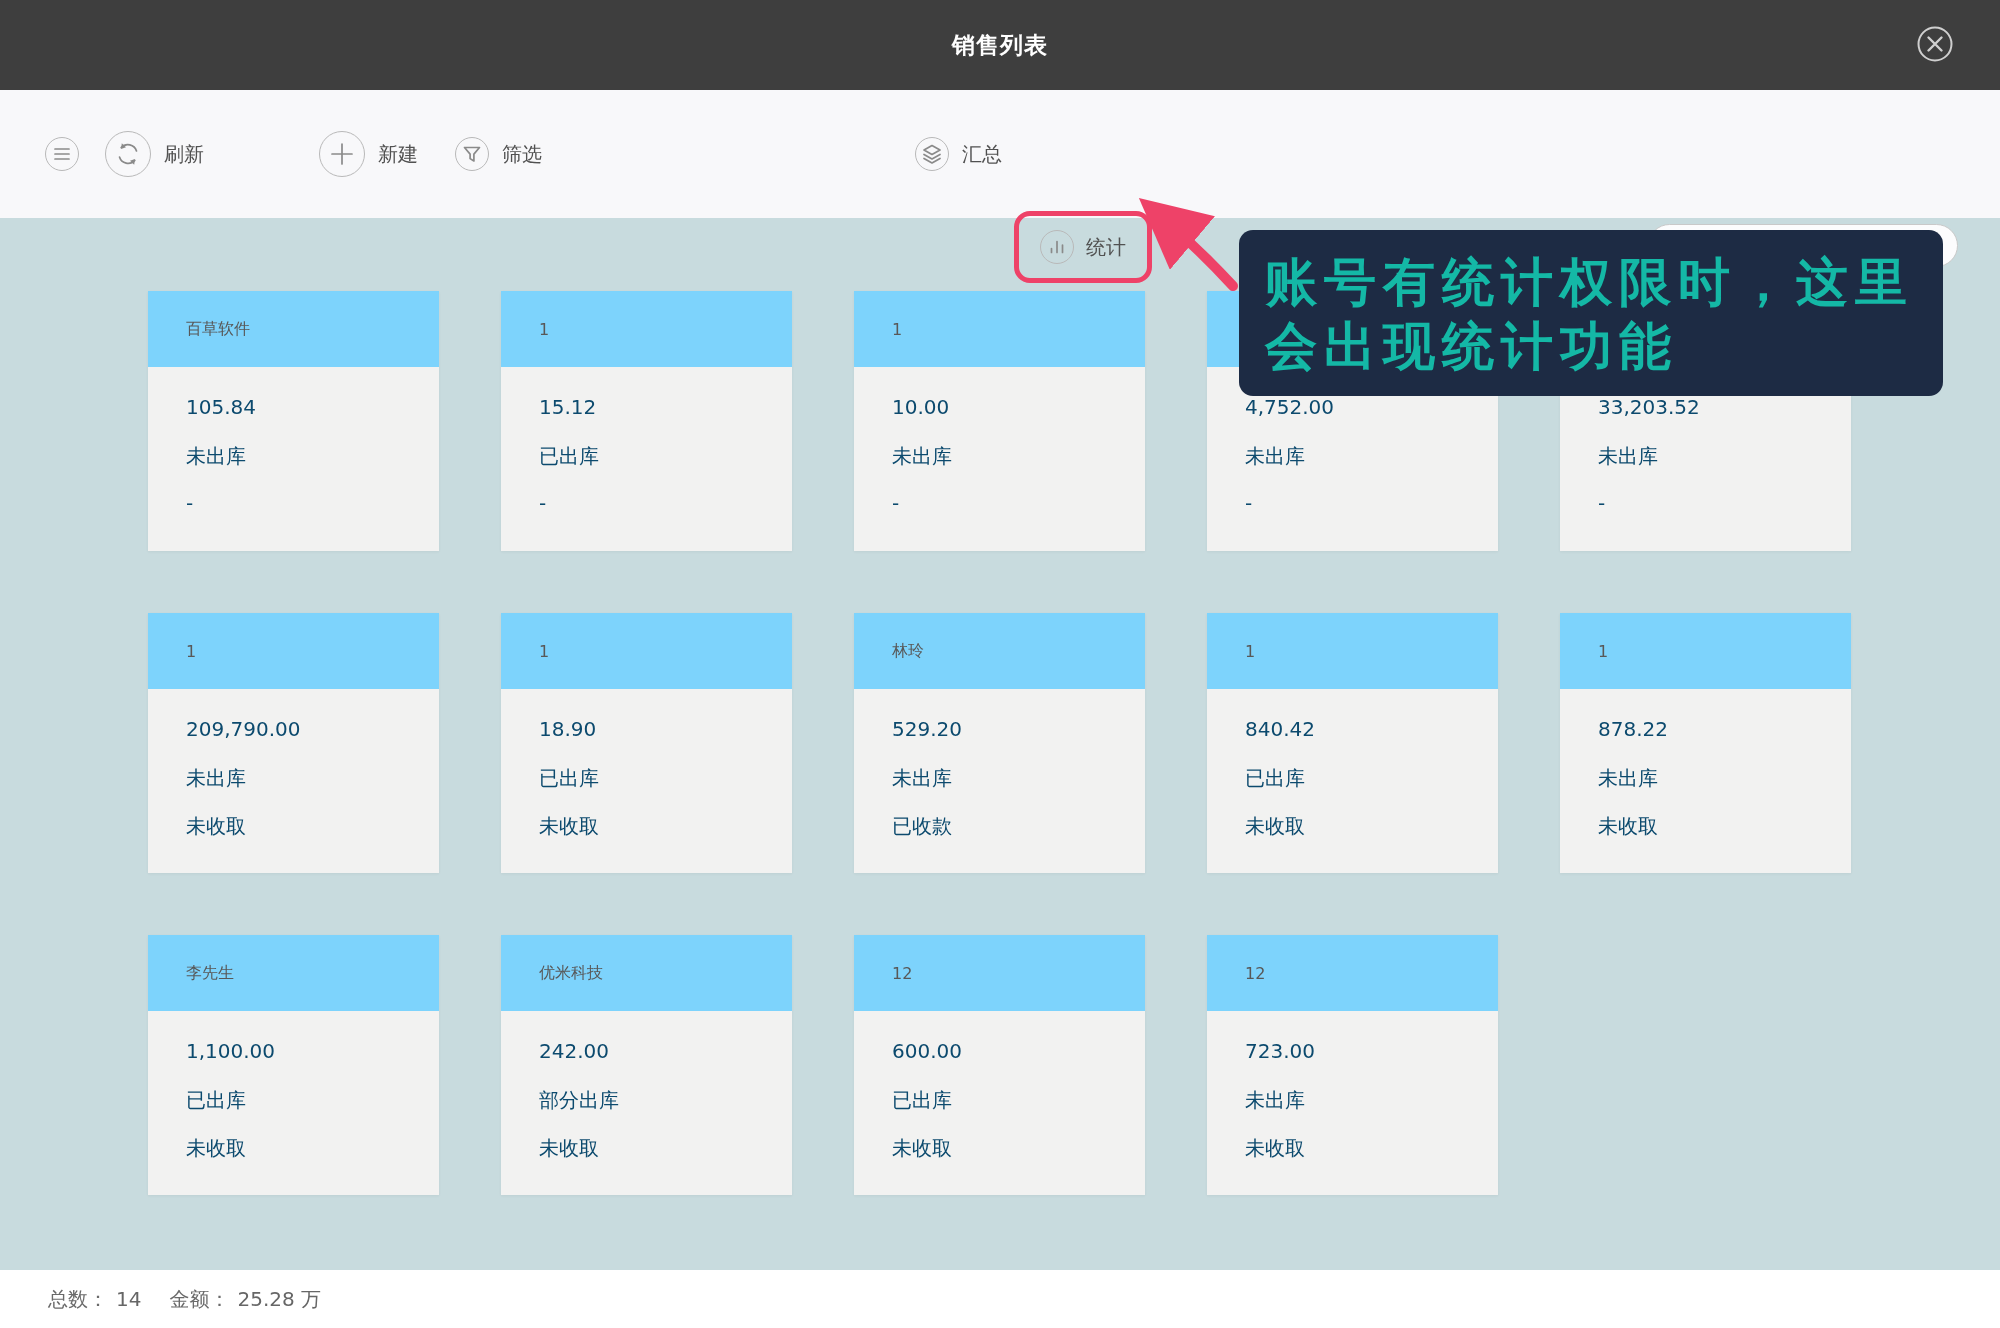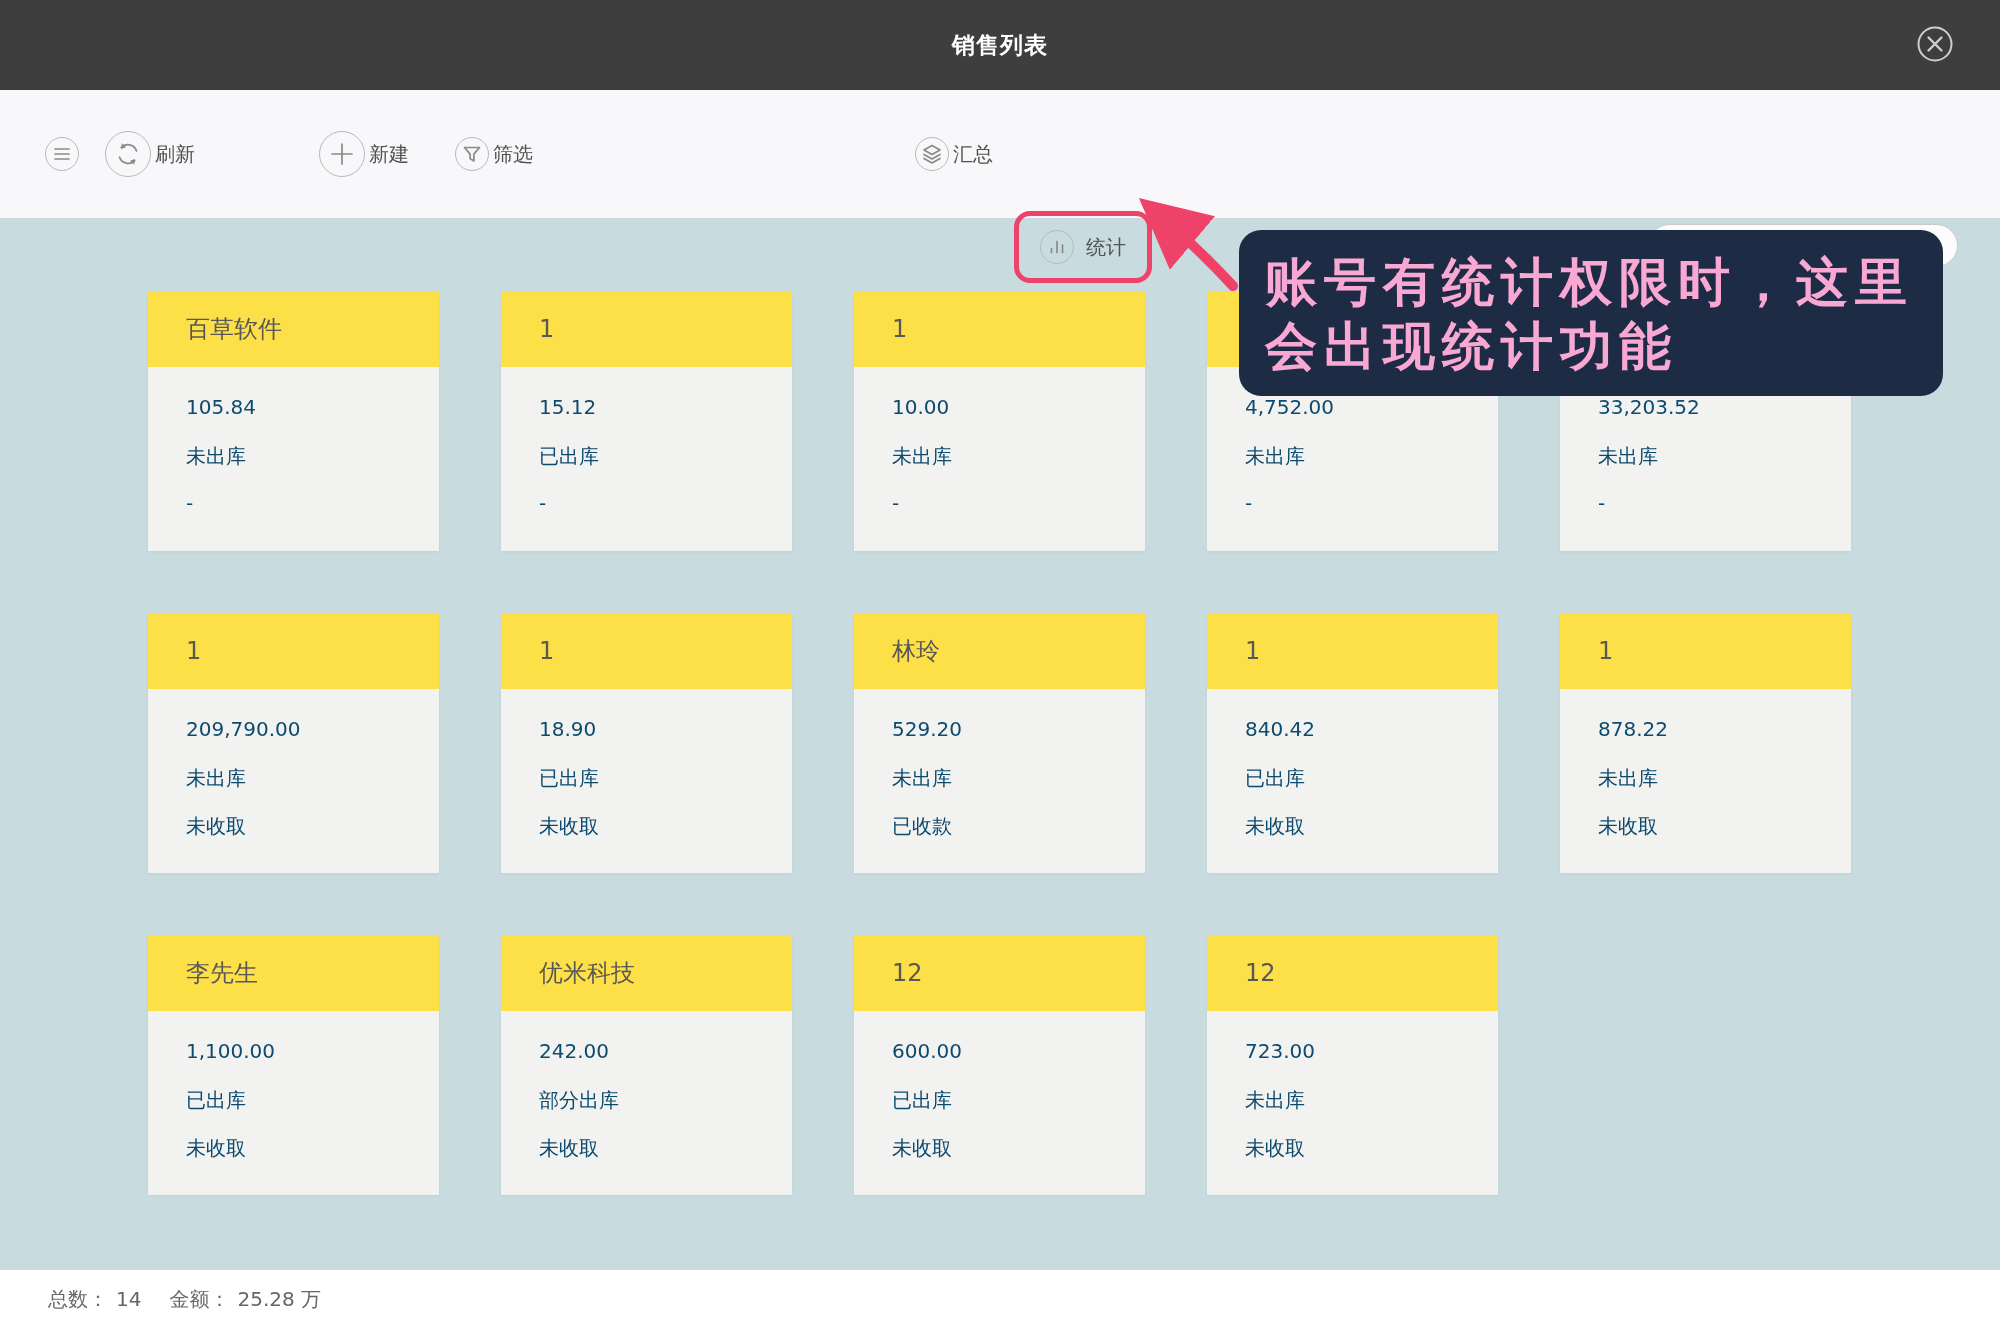--- a/index.html
+++ b/index.html
@@ -16,21 +16,21 @@
   
   .titlebar{ position:absolute; top:0; left:0; width:2000px; height:90px; background:var(--titlebar); z-index:10;font-weight:bold;}
   .titlebar .title{ position:absolute; inset:0; display:flex; align-items:center; justify-content:center;
     color:#ffffff; font-size:23px; letter-spacing:1px; }
   .close-btn{ position:absolute; right:46px; top:25px; width:38px; height:38px;
     background:none; border:none; padding:0; cursor:pointer; }
   .close-btn svg{ display:block; }
 
   
   .toolbar{ position:absolute; top:90px; left:0; width:2000px; height:128px; background:var(--toolbar-bg); z-index:10;}
-  .tbtn{ position:absolute; top:0; height:128px; display:flex; align-items:center; gap:4px;
+  .tbtn{ position:absolute; top:0; height:128px; display:flex; align-items:center; gap:13px;
     background:none; border:none; padding:0; font-size:20px; color:#515151; cursor:pointer;
     font-family:inherit; }
   .circ{ width:34px; height:34px; border:1.6px solid #b9b9b9; border-radius:50%;
     display:flex; align-items:center; justify-content:center; flex:0 0 auto; }
   .circ.big{ width:46px; height:46px; }
   .icon-stroke{ stroke:#8a8a8a; stroke-width:1.7; fill:none; stroke-linecap:round; stroke-linejoin:round; }
   .icon-fill{ fill:#8a8a8a; }
   .chev{ margin-left:4px; }
   .stats-box{ position:absolute; left:1014px; top:121px; width:138px; height:72px;
     border:5px solid var(--accent); border-radius:16px; display:flex; align-items:center;
@@ -42,28 +42,28 @@
     display:flex; align-items:center; gap:10px; padding:0 12px 0 16px; }
   .search input{ border:none; outline:none; background:transparent; font-size:19px;
     color:#444; width:100%; font-family:inherit; }
   .search input::placeholder{ color:#9b9b9b; }
 
   
   .content{ position:absolute; top:218px; left:0; width:2000px; height:1052px; background:var(--bg-teal); }
   .grid{ position:absolute; left:148px; top:73px; width:1706px; display:flex; flex-wrap:wrap;
     gap:62px; }
   .card{ width:291px; height:260px; cursor:pointer; box-shadow:0 1px 3px rgba(0,0,0,.05); }
-  .card-header{ height:76px; background:#fde047; display:flex; align-items:center;
-    padding-left:38px; font-size:24px; color:#585858; }
+  .card-header{ height:76px; background:#7dd3fc; display:flex; align-items:center;
+    padding-left:38px; font-size:16px; color:#585858; }
   .card-body{ height:184px; background:#f2f2f1; padding:28px 10px 0 38px; font-size:20px; color:#0c4a6e; }
   .card-body > div{ height:21px; margin-bottom:27px; white-space:nowrap; }
 
   
   .callout{ position:absolute; left:1239px; top:230px; width:704px; height:166px;
-    background:var(--callout); border-radius:22px; z-index:40; color:#f9a8d4;
+    background:var(--callout); border-radius:14px; z-index:40; color:#14b8a6;
     font-weight:700; font-size:52px; letter-spacing:7px; line-height:64px;
     padding:20px 0 0 26px; }
   .arrow-overlay{ position:absolute; top:0; left:0; width:2000px; height:1328px;
     pointer-events:none; z-index:45; }
   .arrow-path{ stroke:var(--accent); stroke-width:10; fill:none; stroke-linecap:round; }
   .arrow-head{ fill:var(--accent); }
 
   
   .footer{ position:absolute; top:1270px; left:0; width:2000px; height:58px; background:#ffffff;
     display:flex; align-items:center; font-size:20px; color:#6a6a6a; }

